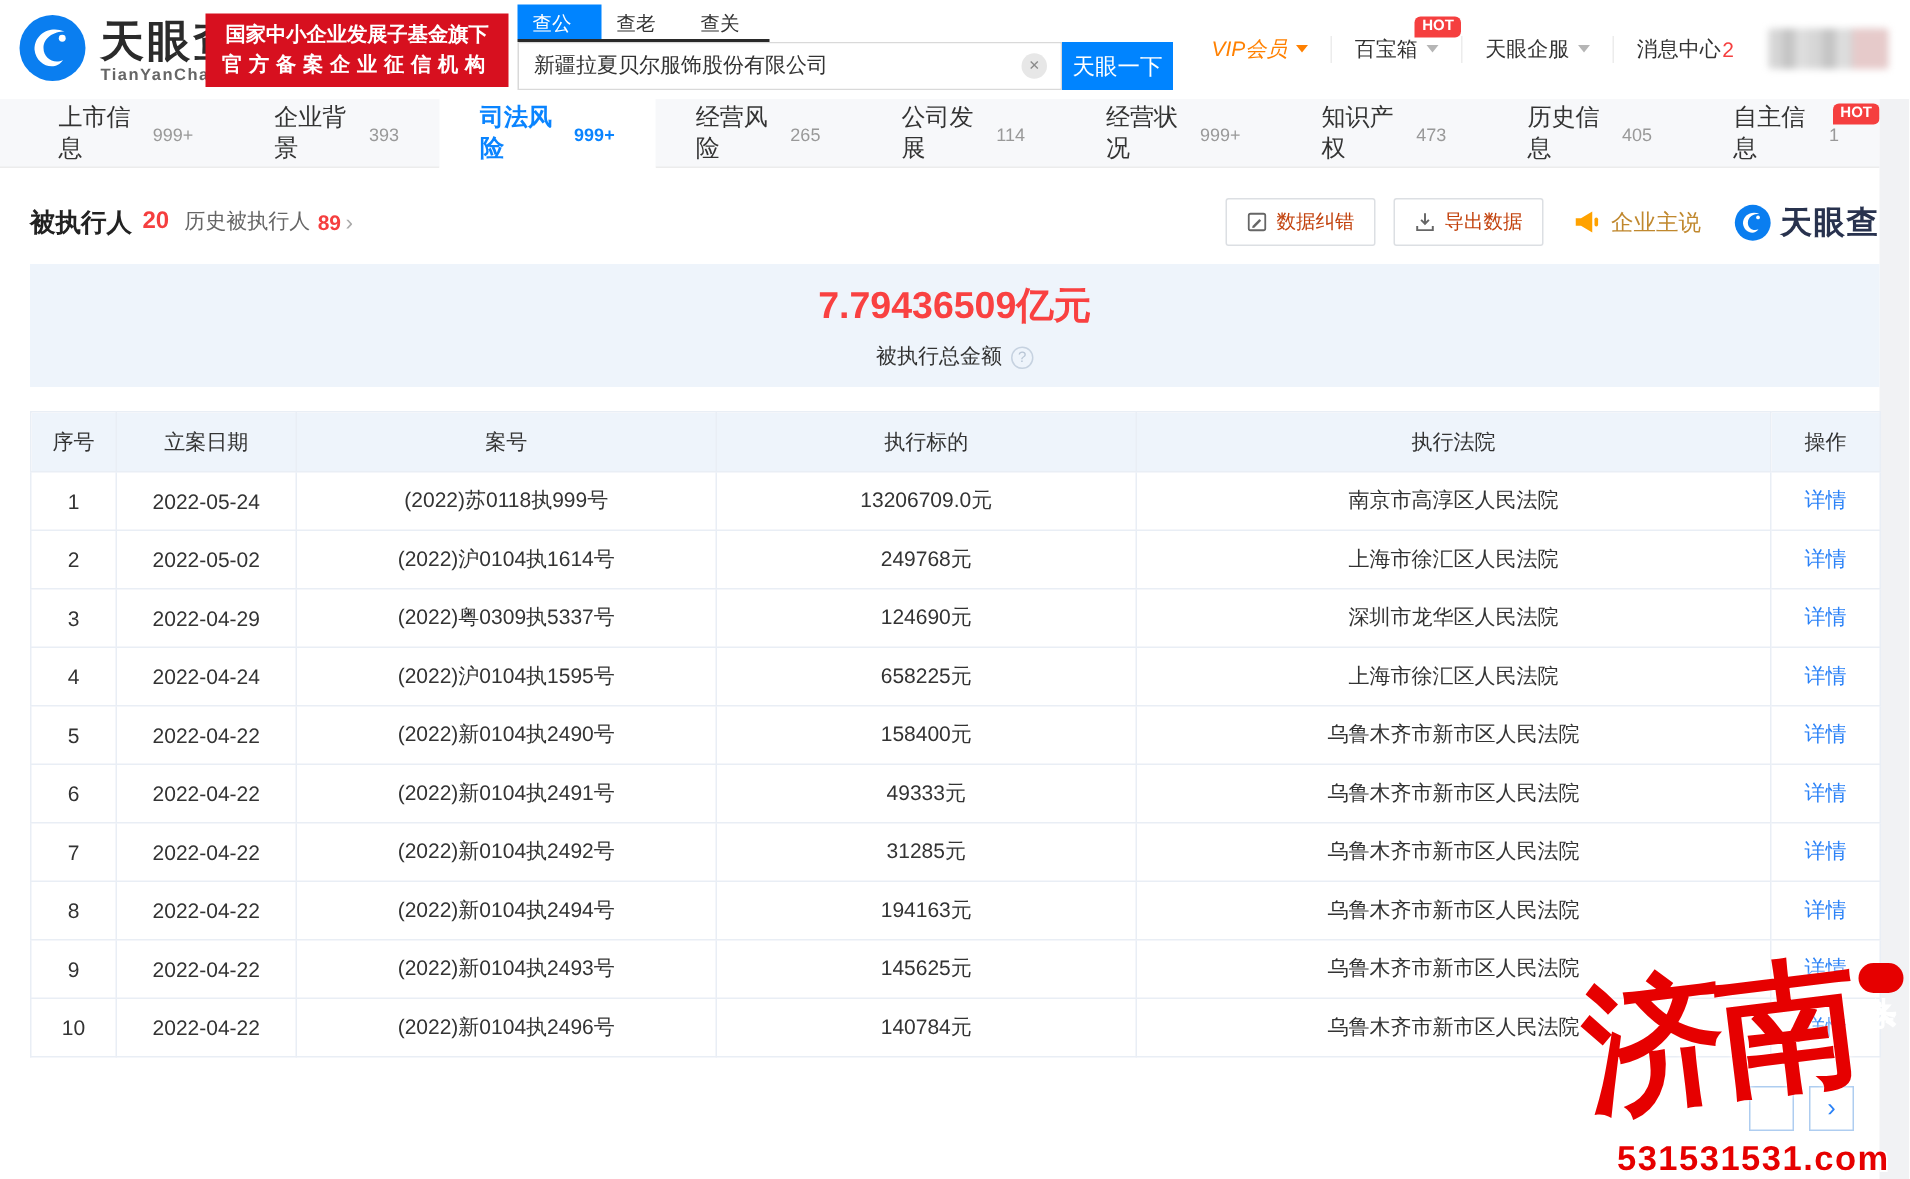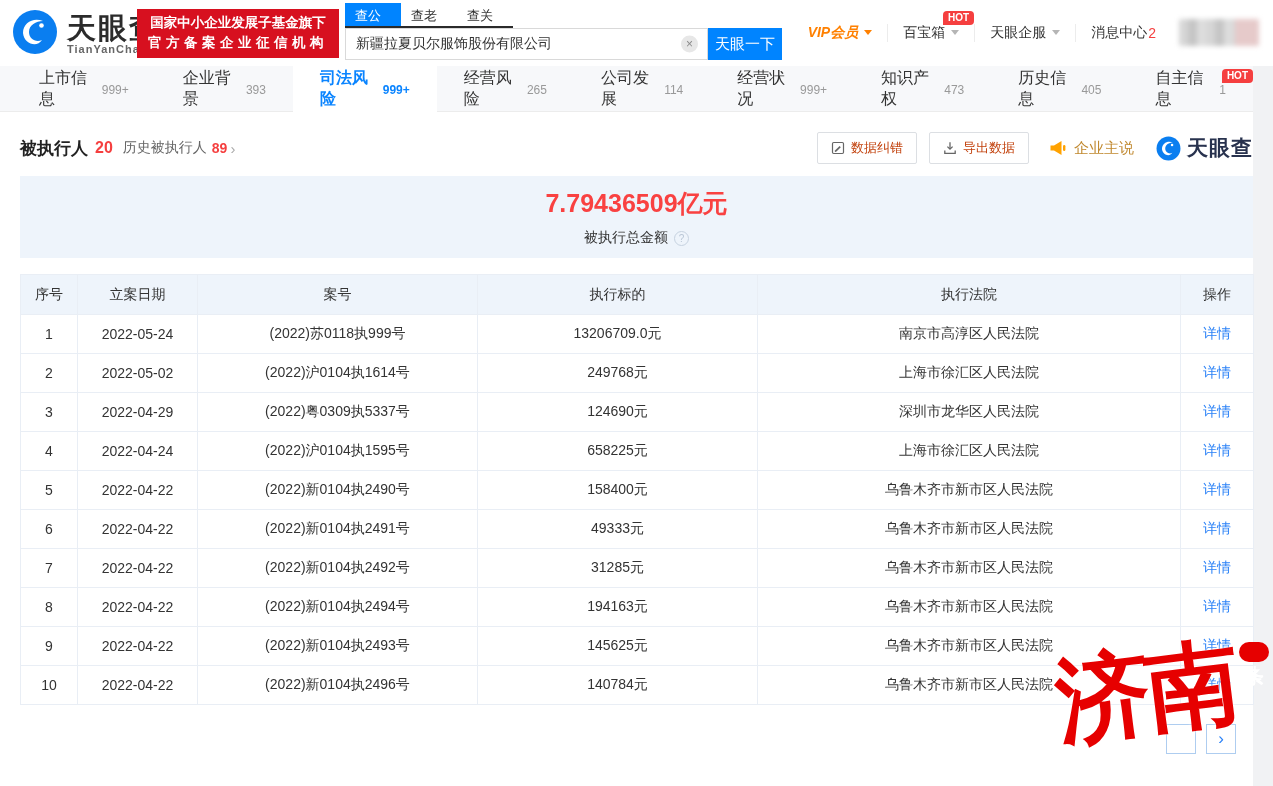--- a/index.html
+++ b/index.html
@@ -20,21 +20,21 @@
   .stab.active { background:#0084ff; color:#fff; }
   .search-row { display:flex; }
   .search-input-wrap { position:relative; width:363px; height:32px; border:1px solid #d9d9d9; background:#fff; }
   .search-input-wrap input { border:0; outline:0; width:100%; height:100%; padding:0 36px 0 10px; font-size:14px; color:#333; font-family:inherit; }
   .clear-x { position:absolute; right:9px; top:50%; transform:translateY(-50%); width:17px; height:17px; border-radius:50%; background:#e7e7e7; color:#8b8b8b; font-size:12px; line-height:16px; text-align:center; cursor:pointer; }
   .search-btn { width:74px; height:32px; background:#0084ff; color:#ffffff; border:0; font-size:15px; cursor:pointer; font-family:inherit; }
 
   .top-menu { position:absolute; right:14px; top:19px; display:flex; align-items:center; font-size:14px; color:#333; }
   .menu-item { position:relative; padding:0 15px; display:flex; align-items:center; cursor:pointer; white-space:nowrap; }
   .menu-item + .menu-item { border-left:1px solid #ececec; }
-  .menu-item.vip { color:#ff8000; font-weight:bold; font-style:italic; }
+  .menu-item.vip { color:#ff8000; font-weight:normal; font-style:italic; }
   .caret { display:inline-block; width:0; height:0; border:4px solid transparent; border-top:5px solid #b5b5b5; margin-left:6px; margin-top:4px; }
   .vip .caret { border-top-color:#ff8000; }
   .hot-badge { position:absolute; top:-13px; right:0; background:#f53f3f; color:#fff; font-size:10px; font-weight:bold; font-style:normal; padding:1px 5px 2px; border-radius:4px 4px 4px 0; line-height:1.1; }
   .msg-num { color:#f53f3f; margin-left:1px; }
   .blur-block { position:relative; width:80px; height:27px; margin-left:8px; filter:blur(2.5px); background:repeating-linear-gradient(90deg,#d6d6d6 0 9px,#c5c5c5 9px 18px,#dddddd 18px 27px); overflow:hidden; border-radius:2px; }
   .blur-block::after { content:""; position:absolute; right:0; top:0; width:24px; height:100%; background:#e6caca; }
 
   
   .nav { position:absolute; top:66px; left:0; width:1253px; height:46px; background:#f7f8fa; border-bottom:1px solid #ececec; display:flex; padding-left:12px; }
   .tab { position:relative; display:flex; align-items:center; padding:0 27px; cursor:pointer; }
@@ -336,15 +336,16 @@
   </table>
 
   <div class="pagination">
     <span class="pg"></span>
     <span class="pg">›</span>
   </div>
 
   <div class="watermark">
     <span class="wm-main">济南</span>
     <span class="wm-seal">头条</span>
+    <span class="wm-url">531531531.com</span>
   </div>
 
 </div>
 
 </body></html>

